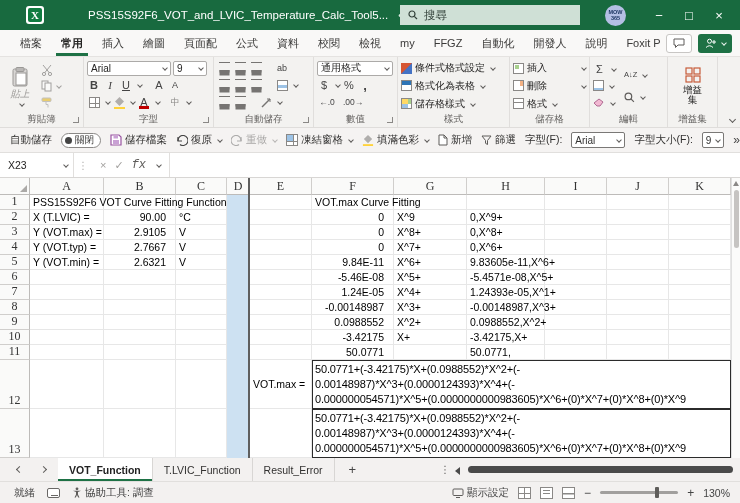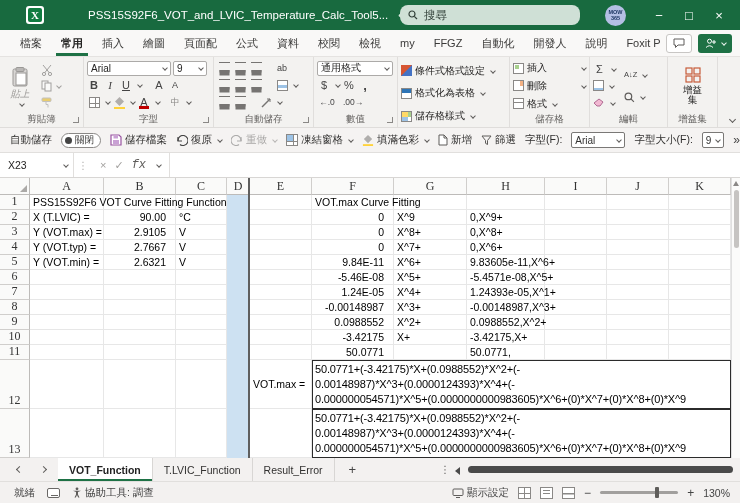--- a/index.html
+++ b/index.html
@@ -5,21 +5,21 @@
   *{box-sizing:border-box;margin:0;padding:0;font-family:"Liberation Sans",sans-serif;}
   html,body{width:740px;height:503px;overflow:hidden;}
   .page{position:relative;width:740px;height:503px;background:#fff;overflow:hidden;}
 
   
   .titlebar{position:absolute;top:0;left:0;width:740px;height:30px;background:#186A3F;display:flex;align-items:center;color:#fff;}
   .app-icon{width:18px;height:18px;margin-left:26px;background:#fff;border-radius:3px;display:flex;align-items:center;justify-content:center;flex:none;}
   .xl-x{background:#107C41;color:#fff;font-weight:bold;font-size:11px;width:14px;height:14px;border-radius:2px;display:flex;align-items:center;justify-content:center;font-family:"Liberation Serif",serif;}
   .doc-title{margin-left:44px;font-size:11.5px;white-space:nowrap;display:flex;align-items:center;}
   .saved{margin-left:10px;font-size:11px;color:#DCEBE2;display:flex;align-items:center;}
-  .searchbox{position:absolute;left:400px;top:5px;width:180px;height:20px;background:#CFE0D6;border-radius:8px;display:flex;align-items:center;padding-left:8px;color:#33413A;font-size:11.5px;gap:6px;}
+  .searchbox{position:absolute;left:400px;top:5px;width:180px;height:20px;background:#CFE0D6;border-radius:0;display:flex;align-items:center;padding-left:8px;color:#33413A;font-size:11.5px;gap:6px;}
   .tb-right{margin-left:auto;display:flex;align-items:center;}
   .badge{width:21px;height:21px;border-radius:50%;background:#B4BFE4;color:#1F3864;display:flex;flex-direction:column;align-items:center;justify-content:center;font-size:5.5px;line-height:1.15;font-weight:bold;margin-right:18px;}
   .winbtn{width:30px;height:30px;display:flex;align-items:center;justify-content:center;font-size:13px;color:#fff;}
   .winbtn:last-child{margin-right:6px;}
 
   
   .chev{display:inline-block;width:5px;height:5px;border-right:1.3px solid #5F5D5B;border-bottom:1.3px solid #5F5D5B;transform:rotate(45deg);margin-left:3px;flex:none;}
   .chev.white{border-color:#E9F3ED;}
   .chev.sm{width:4px;height:4px;}
 
@@ -374,20 +374,21 @@
             <span class="sq ft"></span>
             <span>格式化為表格</span>
             <span class="chev sm"></span>
           </div>
         <div class="sbtn">
             <span class="sq cs"></span>
             <span>儲存格樣式</span>
             <span class="chev sm"></span>
           </div>
       </div>
+      <div class="rg-label"><span>樣式</span></div>
     </div>
 
     <div class="rgroup g-cells">
       <div class="rg-body col" style="justify-content:space-around">
         <div class="sbtn">
             <span class="sq ins"></span>
             <span>插入</span>
             <span class="chev sm" style="margin-left:auto"></span>
           </div>
         <div class="sbtn">

